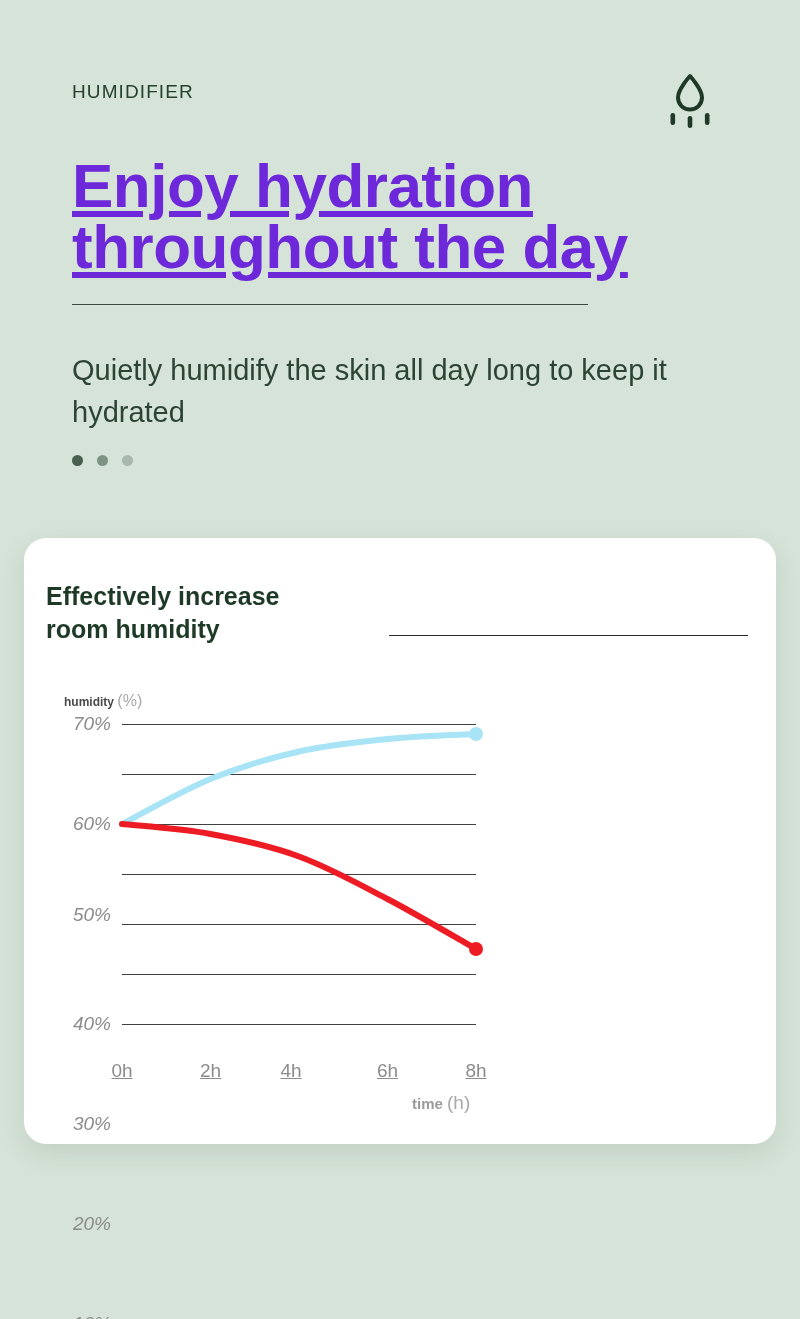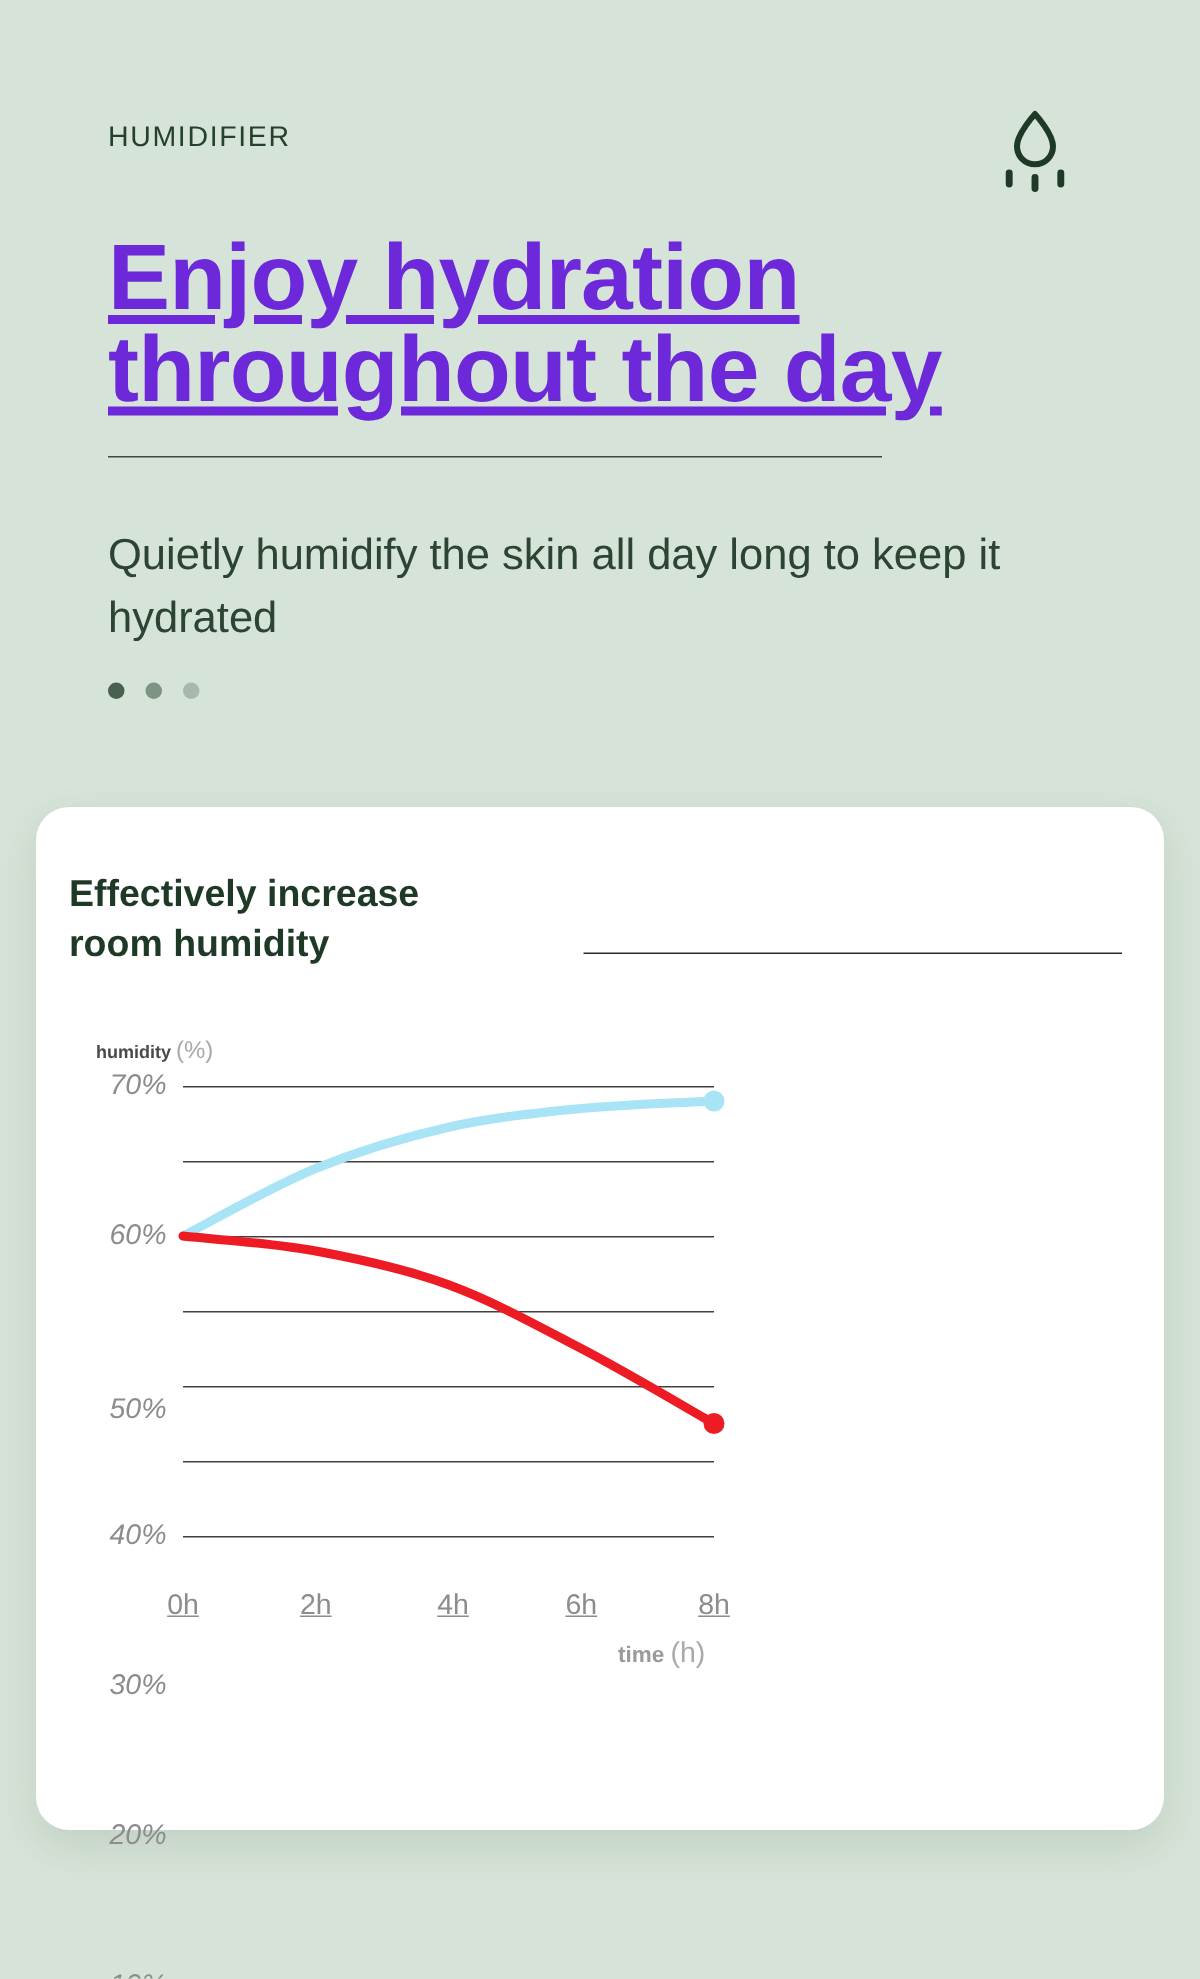--- a/index.html
+++ b/index.html
@@ -65,21 +65,21 @@
   .dot.d1 { background: #49604f; }
   .dot.d2 { background: #7e9384; }
   .dot.d3 { background: #a7b8ac; }
 
   
   .card {
     position: absolute;
     left: 24px;
     top: 538px;
     width: 752px;
-    height: 682px;
+    height: 606px;
     background: #ffffff;
     border-radius: 22px;
     box-shadow: 0 10px 26px rgba(60,90,70,0.13);
     padding: 42px 0 0 0;
   }
 
   .card-head {
     display: flex;
     align-items: flex-end;
     padding: 0 28px 0 22px;
@@ -227,40 +227,40 @@
         <div class="gridline" style="top: 250px;">
           <span class="ytick" style="top: 250px;">20%</span>
         </div>
         <div class="gridline" style="top: 200px;">
           <span class="ytick" style="top: 200px;">30%</span>
         </div>
         <div class="gridline" style="top: 150px;">
           <span class="ytick" style="top: 150px; margin-left: 32px;">40%</span>
         </div>
         <div class="gridline" style="top: 100px;">
-          <span class="ytick" style="top: 116px;">50%</span>
+          <span class="ytick" style="top: 91px;">50%</span>
         </div>
         <div class="gridline" style="top: 50px;">
           <span class="ytick" style="top: 50px;">60%</span>
         </div>
         <div class="gridline" style="top: 0px;">
           <span class="ytick" style="top: 0px;">70%</span>
         </div>
       <svg id="chart-svg" width="354" height="300" viewBox="0 0 354 300">
           <path d="M 0 100 C 14.75 92.5, 59 67.08333333333333, 88.5 55 C 118 42.916666666666664, 147.5 34.166666666666664, 177 27.5 C 206.5 20.833333333333332, 236 17.916666666666668, 265.5 15 C 295 12.083333333333334, 339.25 10.833333333333334, 354 10" fill="none" stroke="#a8e4f5" stroke-width="6" stroke-linecap="round"></path>
           <circle cx="354" cy="10" r="7" fill="#a8e4f5"></circle>
           <path d="M 0 100 C 14.75 101.66666666666667, 59 104.58333333333333, 88.5 110 C 118 115.41666666666667, 147.5 121.66666666666667, 177 132.5 C 206.5 143.33333333333334, 236 159.58333333333334, 265.5 175 C 295 190.41666666666666, 339.25 216.66666666666666, 354 225" fill="none" stroke="#ed1c24" stroke-width="6" stroke-linecap="round"></path>
           <circle cx="354" cy="225" r="7" fill="#ed1c24"></circle>
         </svg>
     </div>
 
     <div class="xticks" id="xticks">
         <span class="xtick" style="left: 0px;">0h</span>
         <span class="xtick" style="left: 88.5px;">2h</span>
-        <span class="xtick" style="left: 180px;">4h</span>
+        <span class="xtick" style="left: 169px;">4h</span>
         <span class="xtick" style="left: 265.5px;">6h</span>
         <span class="xtick" style="left: 354px;">8h</span>
       </div>
 
     <div class="axis-x-label">
       <span>time</span>
       <span class="unit">(h)</span>
     </div>
   </div>
 

